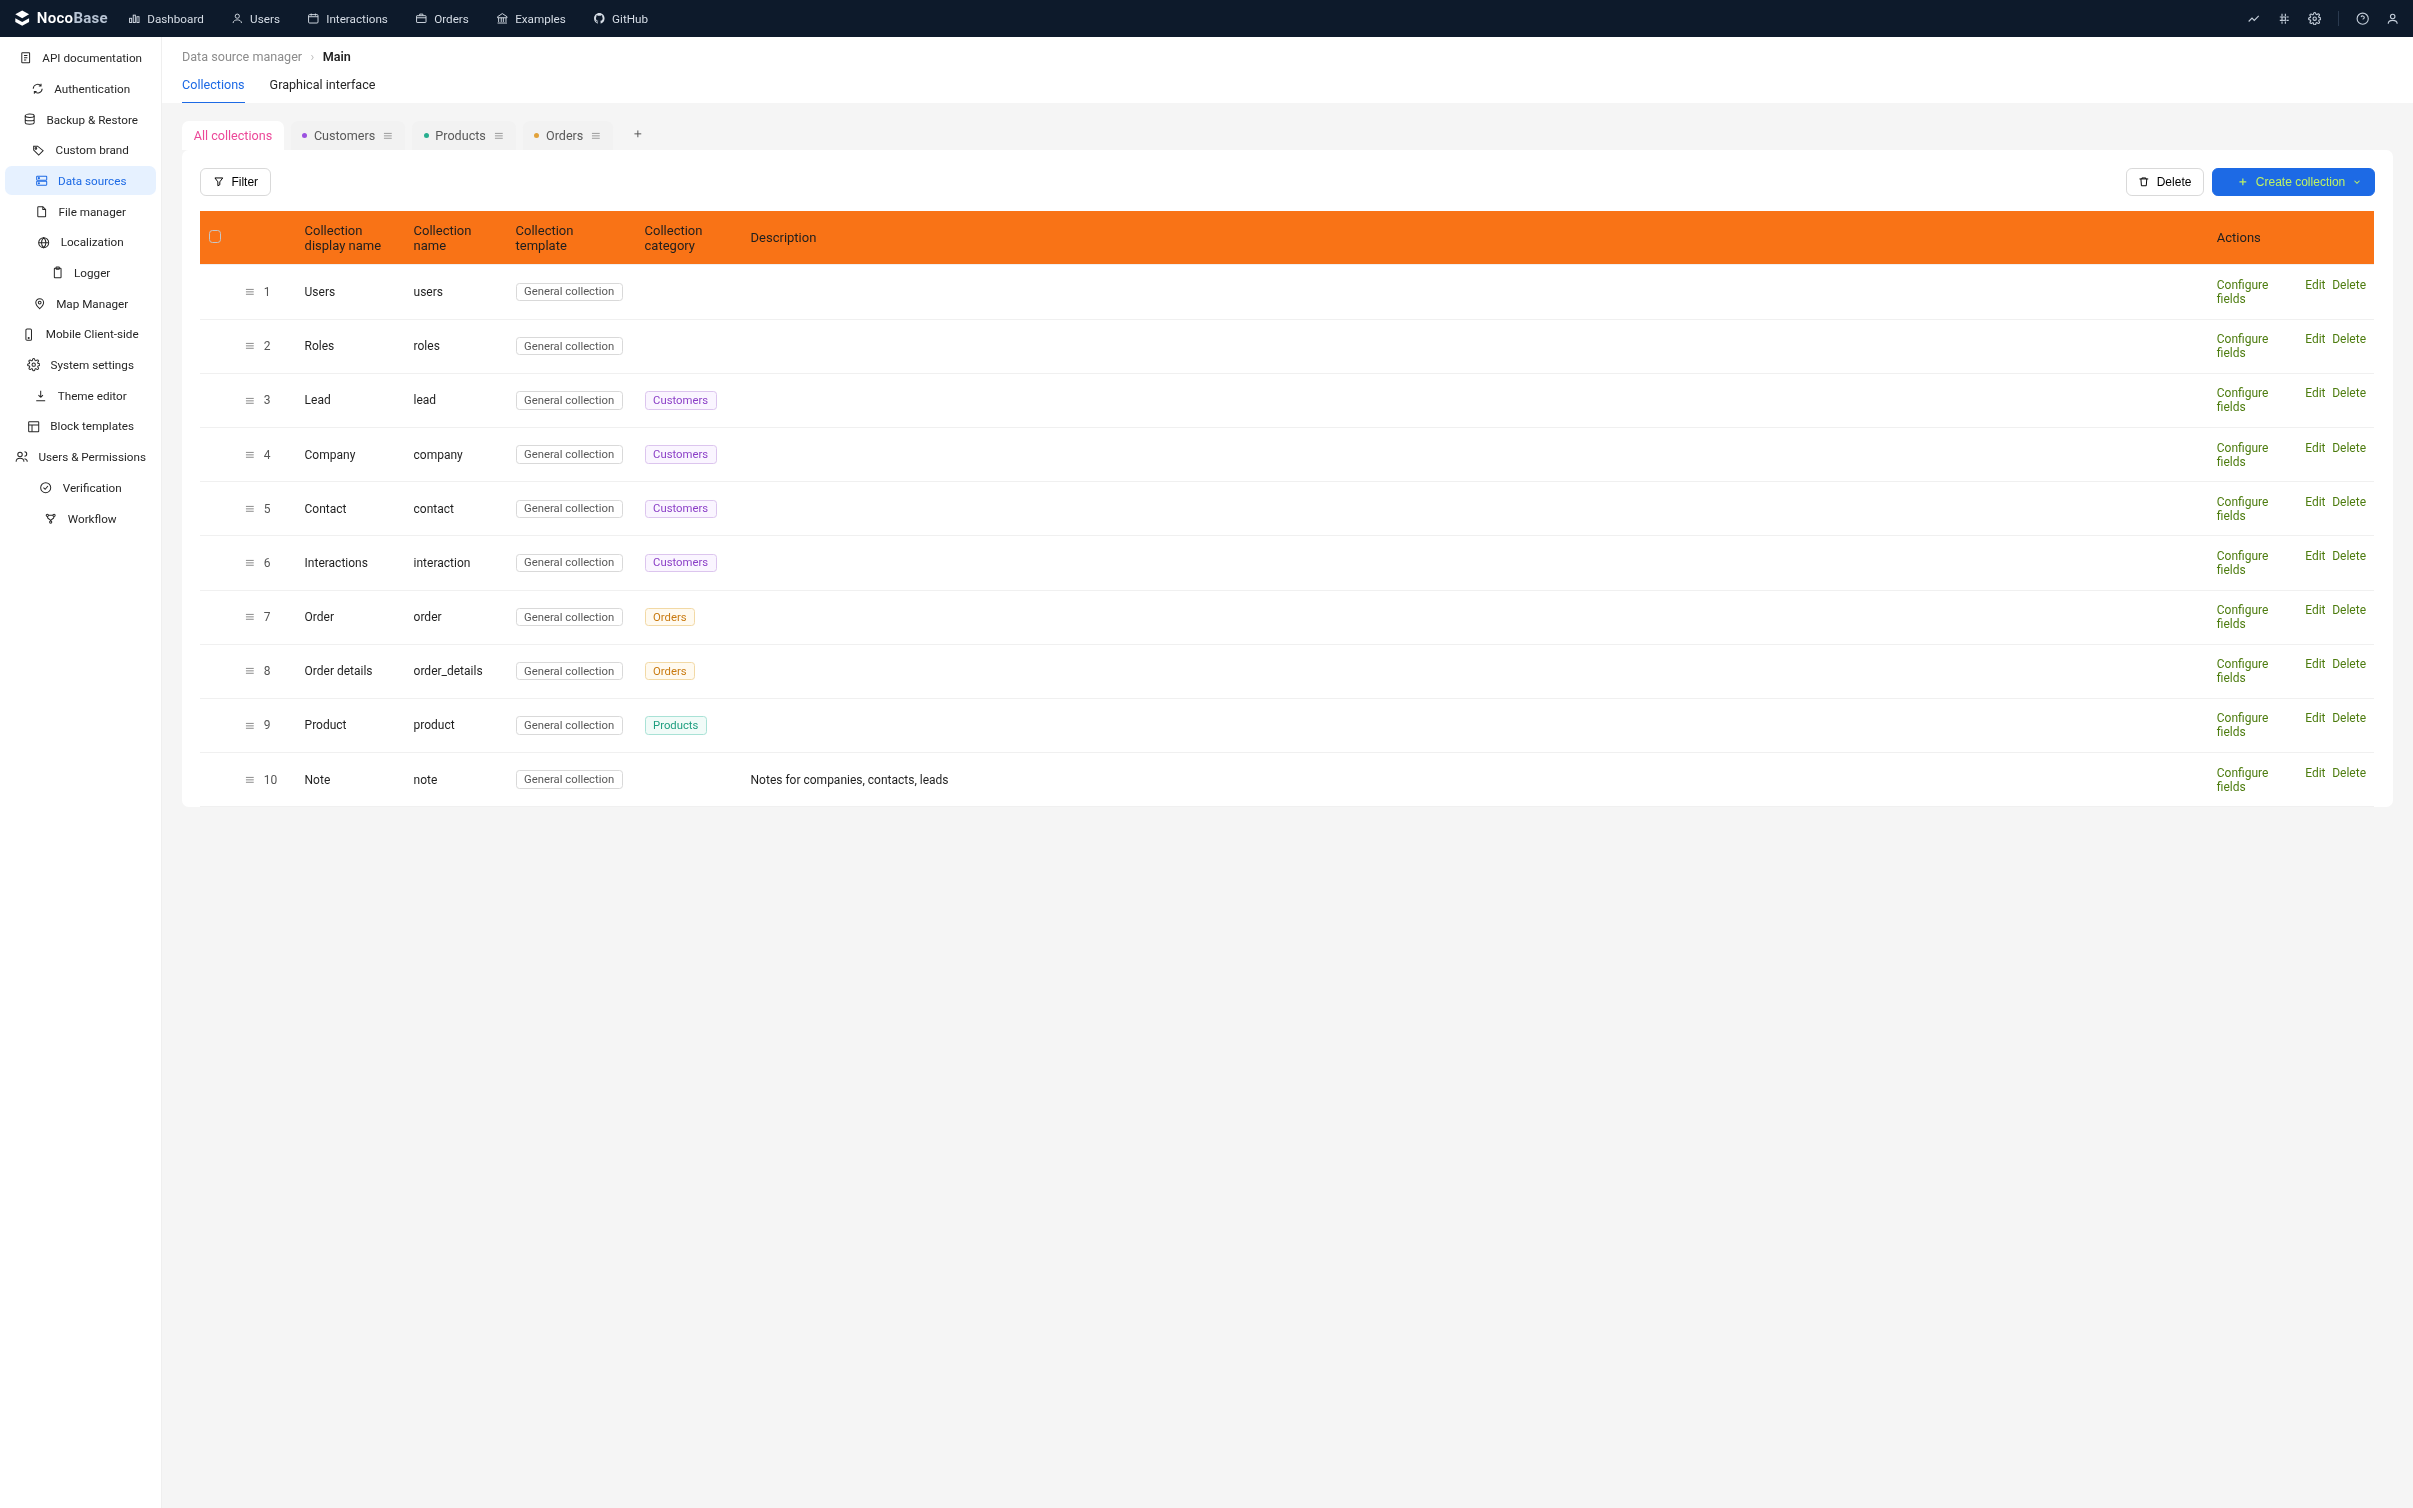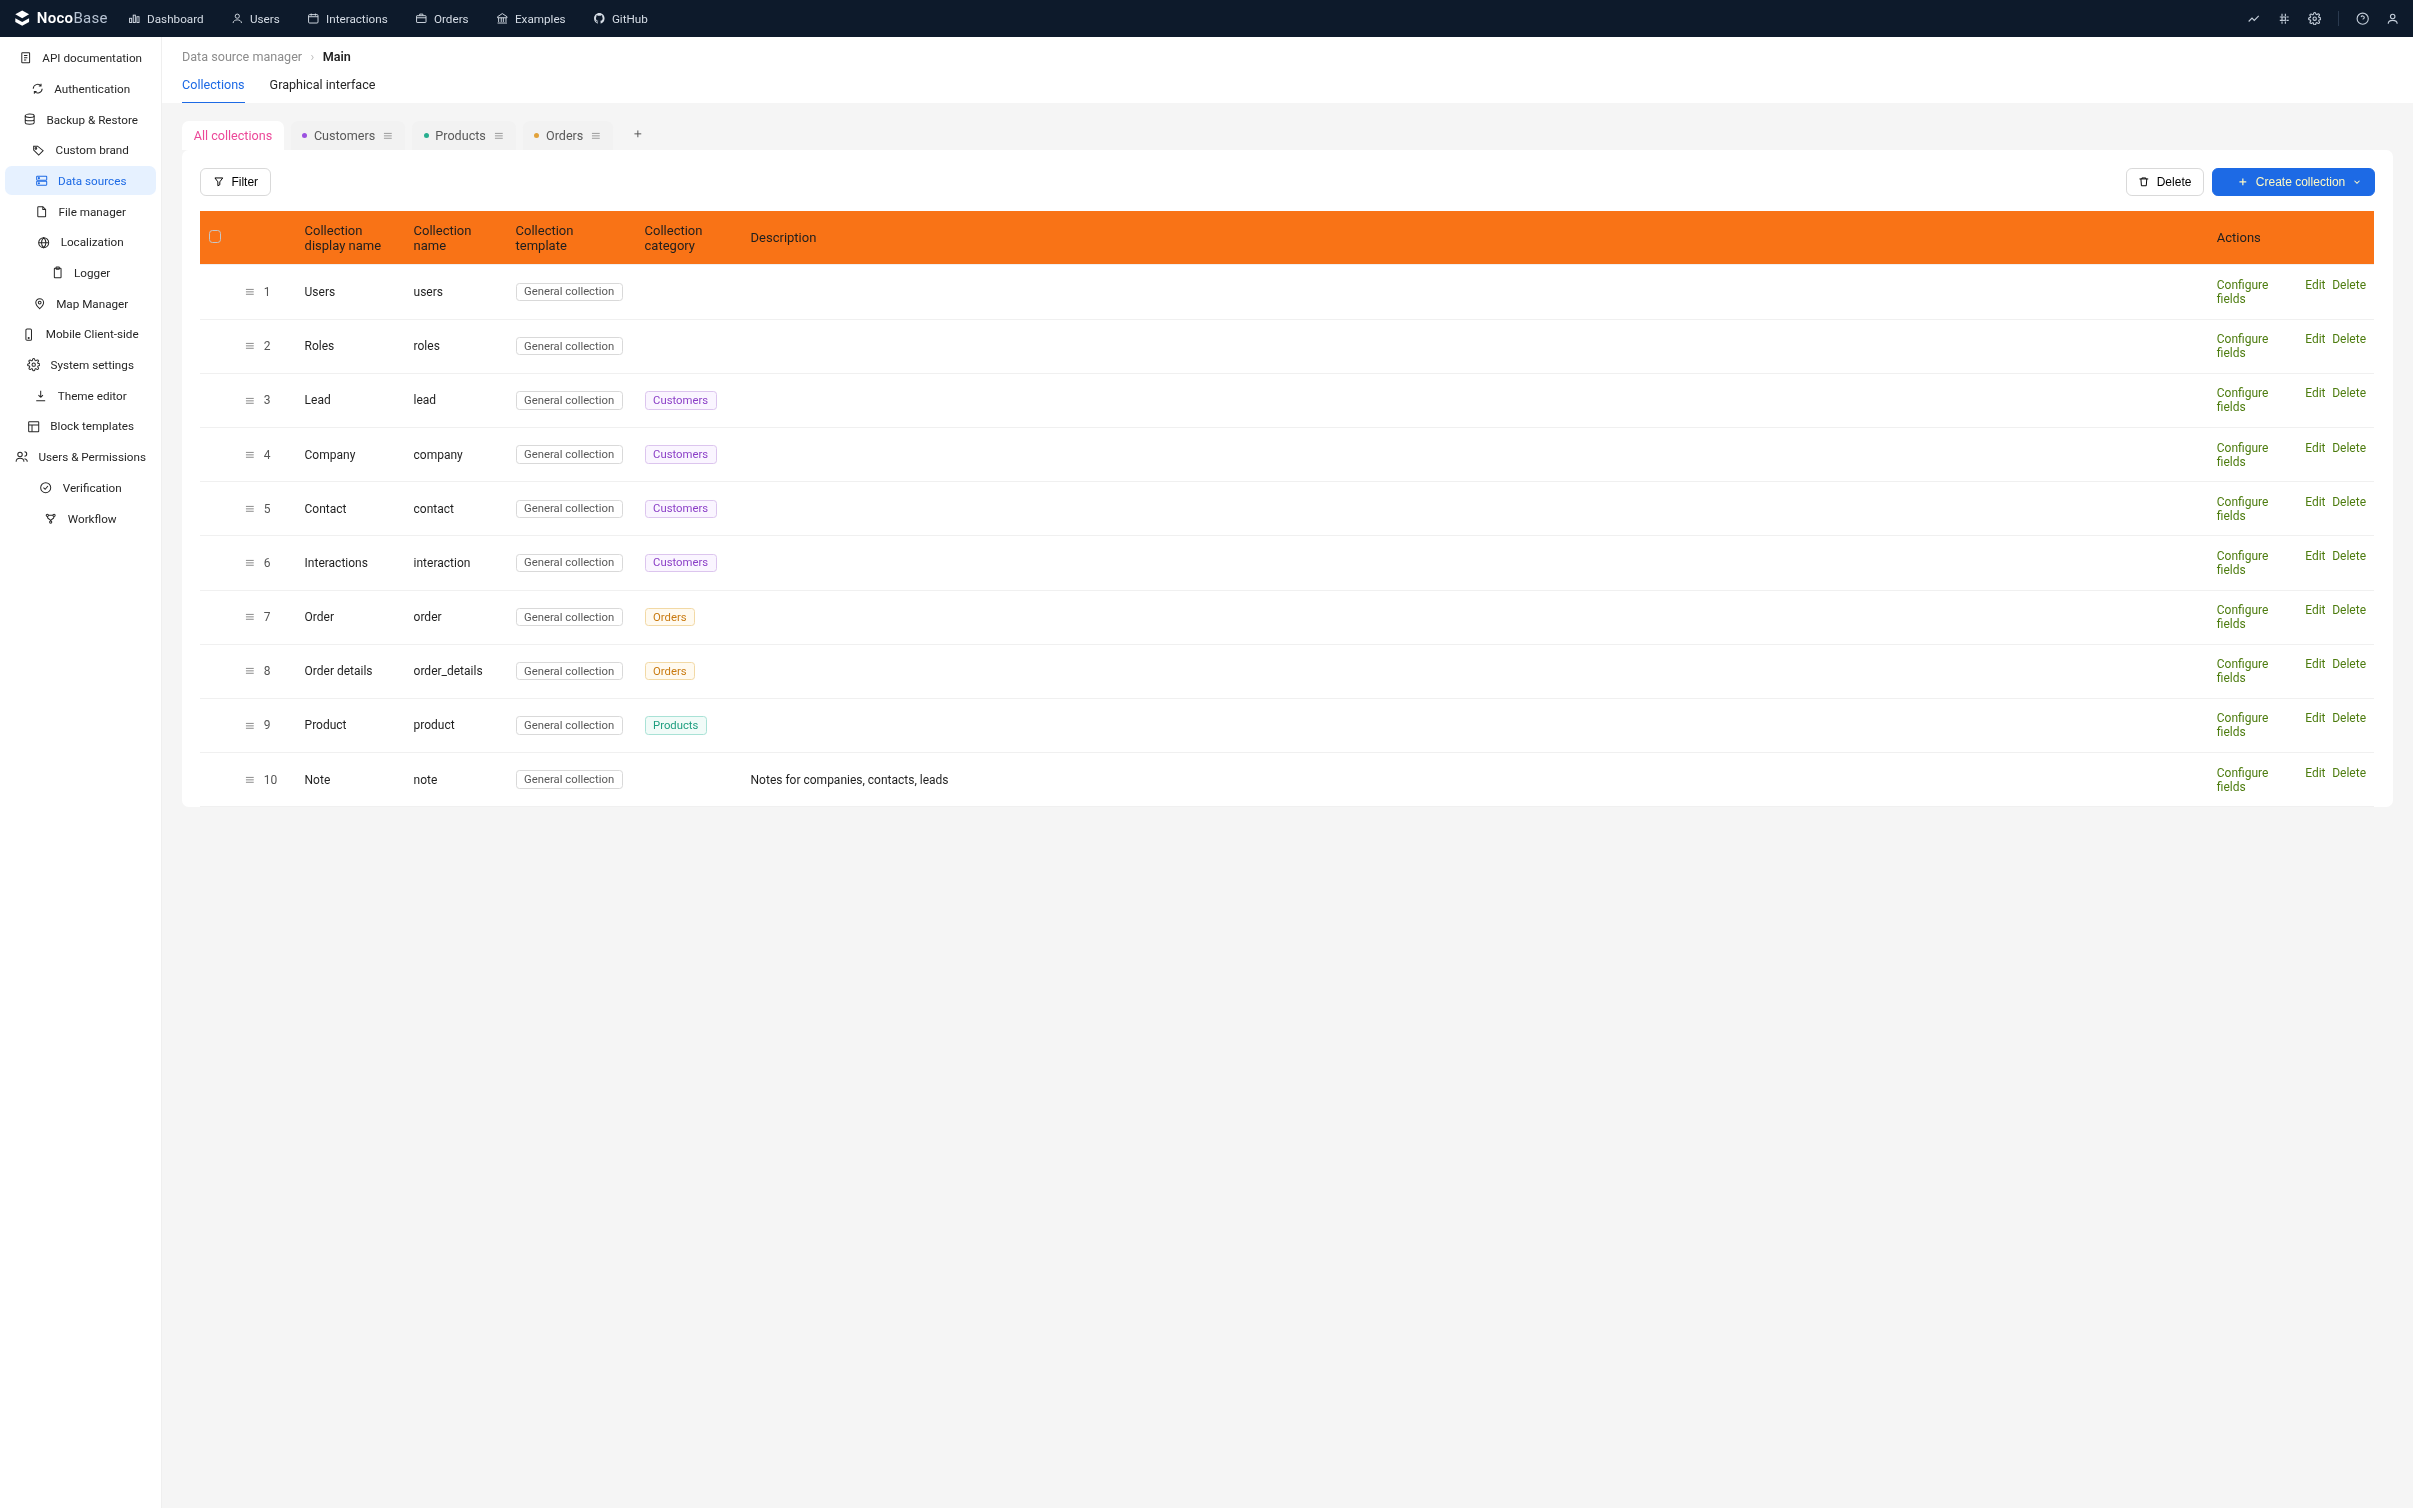--- a/index.html
+++ b/index.html
@@ -3,21 +3,21 @@
 <meta charset="utf-8">
 <style>
 * { margin:0; padding:0; box-sizing:border-box; }
 body { font-family:-apple-system,BlinkMacSystemFont,"Segoe UI",Roboto,sans-serif; font-size:11.7px; color:#1f1f1f; background:#fff; }
 
 
 .topnav { background:#0d1a2b; height:37px; display:flex; align-items:center; padding:0 13.4px; color:#fff; }
 .logo { display:flex; align-items:center; gap:5px; margin-right:20px; }
 .logo-mark { width:18.4px; height:18.4px; }
 .logo-text { font-size:15px; font-weight:600; letter-spacing:0.3px; }
-.logo-text .light { font-weight:400; color:#b8c4d4; }
+.logo-text .light { font-weight:700; color:#b8c4d4; }
 .nav-items { display:flex; gap:27px; flex:1; }
 .nav-item { display:flex; align-items:center; gap:6.7px; color:#d6dde6; cursor:pointer; font-size:11.7px; }
 .nav-item svg { width:12.6px; height:12.6px; }
 .nav-right { display:flex; align-items:center; gap:17px; }
 .nav-icon { width:13.4px; height:13.4px; color:#c5cfdb; cursor:pointer; }
 .nav-divider { width:0.8px; height:15px; background:#2a3a4f; }
 
 
 .shell { display:flex; height:calc(100vh - 37px); }
 .sidebar { width:162px; border-right:0.8px solid #efefef; padding:6.7px 5px; }
@@ -41,21 +41,21 @@
 .cat-tabs { display:flex; gap:6.7px; }
 .cat-tab { display:flex; align-items:center; gap:6.7px; background:#f2f2f2; padding:6.7px 11.7px; border-radius:6.7px 6.7px 0 0; cursor:pointer; color:#595959; font-size:12.6px; }
 .cat-tab.active { background:#fff; color:#ec4899; }
 .cat-dot { width:5px; height:5px; border-radius:50%; }
 .cat-menu { width:11.7px; height:11.7px; color:#999; }
 .cat-add { padding:6.7px 11.7px; cursor:pointer; color:#555; }
 
 .toolbar { display:flex; align-items:center; padding:18.4px 18.4px 15px; gap:8.4px; }
 .btn { display:inline-flex; align-items:center; gap:6.7px; border:0.8px solid #d9d9d9; background:#fff; padding:5.9px 11.7px; border-radius:5.9px; cursor:pointer; font-size:12px; }
 .btn svg { width:11.7px; height:11.7px; }
-.btn-primary { background:#1d6ae5; color:#fef9c3; border-color:#1d6ae5;padding-left:24px; }
+.btn-primary { background:#1d6ae5; color:#bef264; border-color:#1d6ae5;padding-left:24px; }
 .spacer { flex:1; }
 
 .tbl { width:calc(100% - 37px); margin:0 18.4px; border-collapse:collapse; }
 .tbl th { text-align:left; font-weight:400; font-size:13px; padding:11.7px 8.4px; background:#f97316; border-bottom:0.8px solid #f0f0f0; }
 .tbl td { padding:12.6px 8.4px; border-bottom:0.8px solid #f0f0f0; font-size:12px; vertical-align:middle; }
 .th-check,.td-check{width:35px;text-align:center;}
 .th-idx,.td-idx{width:44px;}
 .td-idx{display:flex;align-items:center;gap:8.4px;color:#555;}
 .drag-handle{color:#888;cursor:move;}
 .c-disp{width:109px;} .c-name{width:102px;} .c-tmpl{width:129px;} .c-cat{width:106px;} .c-act{width:166px;}

